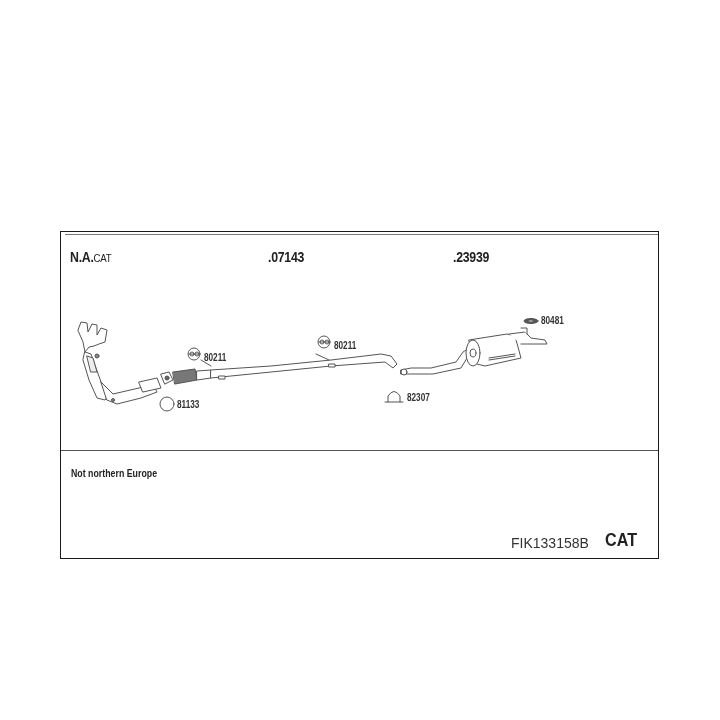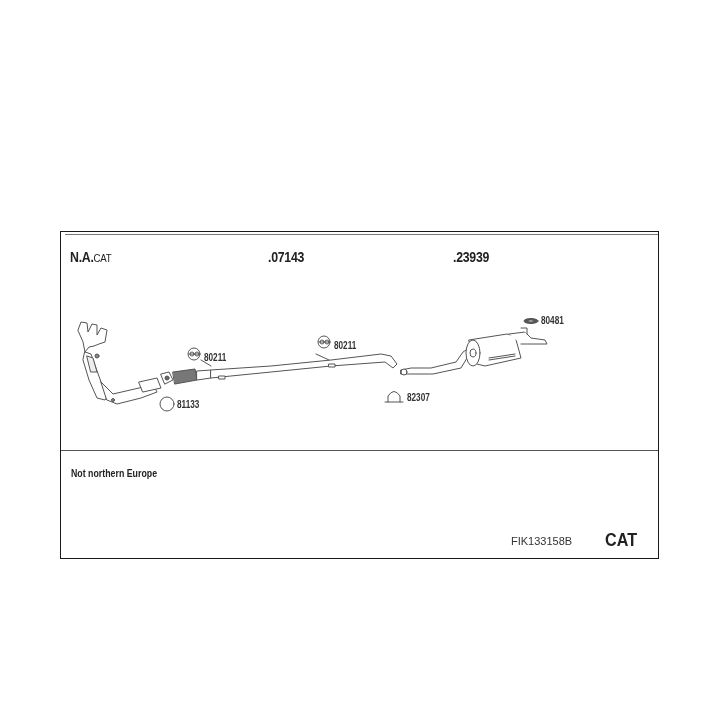--- a/index.html
+++ b/index.html
@@ -15,21 +15,21 @@
            letter-spacing: -0.3px; color: #222; transform: scaleX(0.88); transform-origin: left; }
     .hdr .small { font-weight: normal; font-size: 11px; }
     .hdr-na { left: 9px; }
     .hdr-07143 { left: 207px; }
     .hdr-23939 { left: 392px; }
     .diagram { position: absolute; left: 0; top: 0; }
     .lbl { position: absolute; font-size: 10px; font-weight: bold; color: #333;
            transform: scaleX(0.82); transform-origin: left; }
     .note { position: absolute; left: 10px; top: 236px; font-size: 10px; font-weight: bold;
             color: #222; transform: scaleX(0.88); transform-origin: left; }
-    .partno { position: absolute; left: 450px; top: 303px; font-size: 11px; color: #333; }
+    .partno { position: absolute; left: 450px; top: 303px; font-size: 14px; color: #333; }
     .cat { position: absolute; left: 544px; top: 297px; font-size: 19px; font-weight: bold;
            color: #222; transform: scaleX(0.85); transform-origin: left; }
   </style>
 </head>
 <body>
 
 <div class="frame">
   <div class="frame-topline"></div>
 
   <div class="hdr hdr-na"><span>N.A.</span><span class="small">CAT</span></div>

